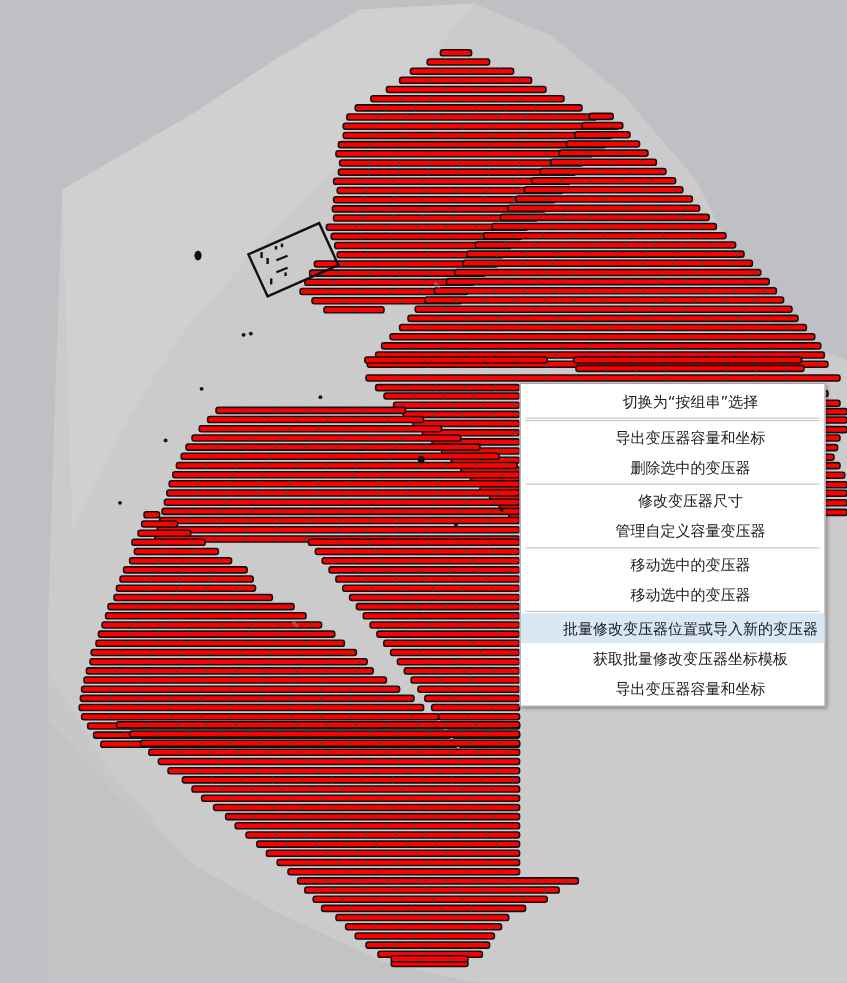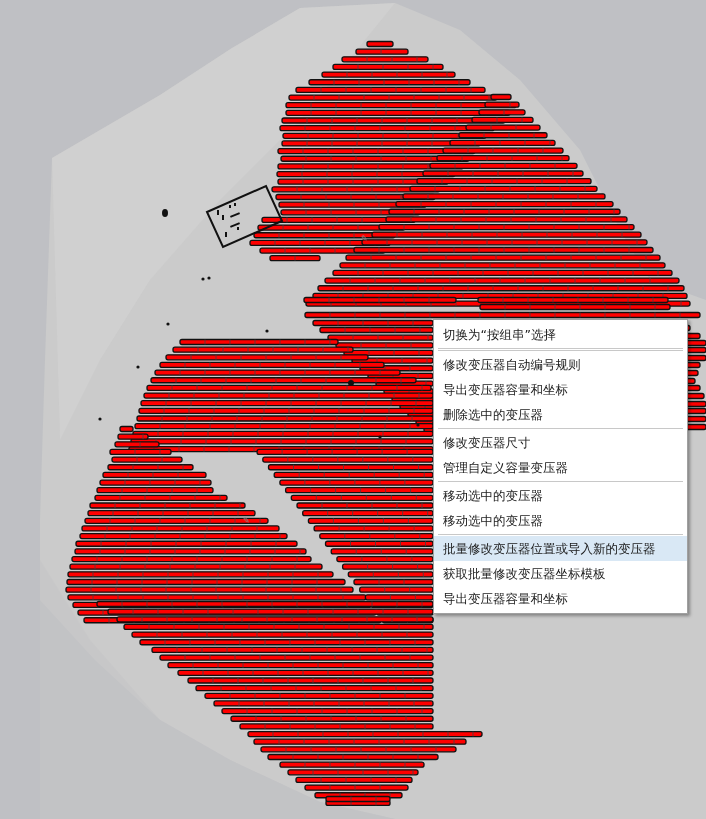--- a/index.html
+++ b/index.html
@@ -13,22 +13,23 @@
   .context-menu {
     position: absolute; left: 433px; top: 319px;
     width: 253px; background: #ffffff;
     border: 1px solid #a0a0a0;
     box-shadow: 2px 2px 3px rgba(0,0,0,0.35);
     padding: 2px 0 2px 0;
     font-size: 12.5px; color: #1a1a1a;
   }
   .menu-item {
     height: 25px; line-height: 25px;
-    padding-left: 9px; white-space: nowrap;
+    padding-left: 30px; white-space: nowrap;
     cursor: default;
+    text-align: center;
   }
   .menu-item.hovered { background: #d9e8f5; }
   .menu-sep {
     height: 1px; background: #c8c8c8;
     margin: 1px 4px 1px 4px;
   }
 </style>
 </head>
 <body>
 
@@ -1318,21 +1319,20 @@
   <g id="pencil-icons">
       <text x="361" y="241" font-size="8" fill="#888">✎</text>
       <text x="243" y="523" font-size="8" fill="#888">✎</text>
     </g>
 </svg>
 
 <div class="context-menu">
   <div class="menu-item">切换为“按组串”选择</div>
   <div class="menu-sep"></div>
   <div class="menu-sep"></div>
-  <div class="menu-item">修改变压器自动编号规则</div>
   <div class="menu-item">导出变压器容量和坐标</div>
   <div class="menu-item">删除选中的变压器</div>
   <div class="menu-sep"></div>
   <div class="menu-item">修改变压器尺寸</div>
   <div class="menu-item">管理自定义容量变压器</div>
   <div class="menu-sep"></div>
   <div class="menu-item">移动选中的变压器</div>
   <div class="menu-item">移动选中的变压器</div>
   <div class="menu-sep"></div>
   <div class="menu-item hovered">批量修改变压器位置或导入新的变压器</div>

